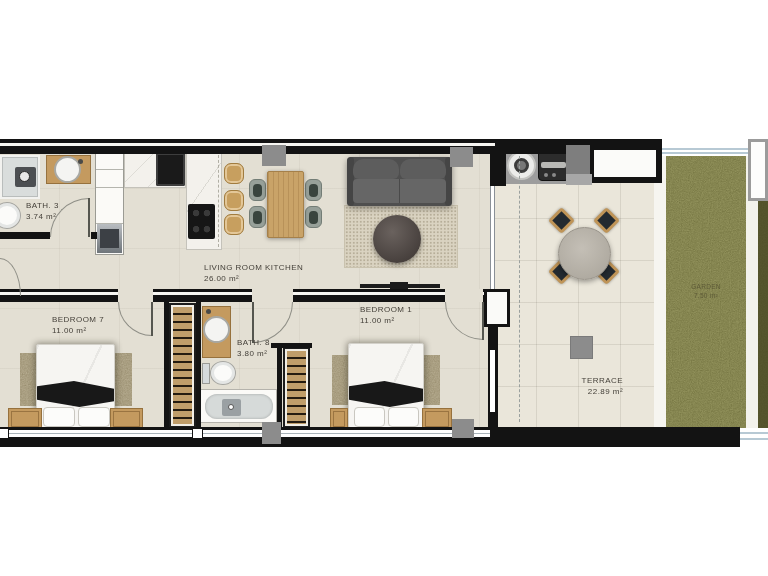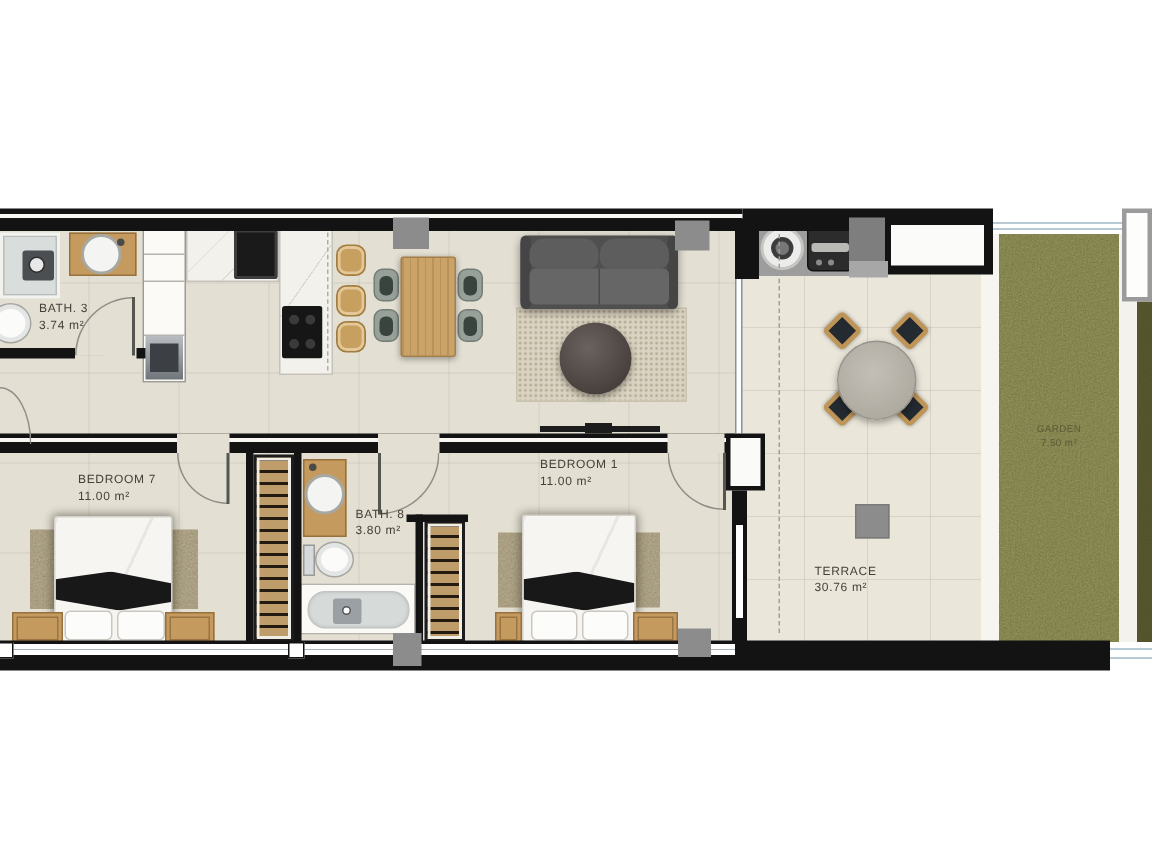--- a/index.html
+++ b/index.html
@@ -254,30 +254,34 @@
   <div class="pil" style="left:450px;top:147px;width:23px;height:20px"></div>
   <div class="pil" style="left:566px;top:145px;width:24px;height:29px;background:#7e7e7e"></div>
   <div class="pil" style="left:566px;top:174px;width:26px;height:11px;background:#a7a7a7"></div>
   <div class="pil" style="left:262px;top:422px;width:19px;height:22px"></div>
   <div class="pil" style="left:452px;top:419px;width:22px;height:19px"></div>
 
   <div class="lbl" style="left:26px;top:200px">
     <span>BATH. 3</span>
     <span>3.74 m²</span>
   </div>
+  <div class="lbl" style="left:204px;top:262px">
+    <span>LIVING ROOM KITCHEN</span>
+    <span>26.00 m²</span>
+  </div>
   <div class="lbl" style="left:52px;top:314px">
     <span>BEDROOM 7</span>
     <span>11.00 m²</span>
   </div>
   <div class="lbl" style="left:237px;top:337px">
     <span>BATH. 8</span>
     <span>3.80 m²</span>
   </div>
   <div class="lbl" style="left:360px;top:304px">
     <span>BEDROOM 1</span>
     <span>11.00 m²</span>
   </div>
-  <div class="lbl" style="left:543px;top:375px;width:80px;text-align:left">
+  <div class="lbl" style="left:543px;top:375px;width:80px;text-align:right">
     <span>TERRACE</span>
-    <span>30.76 m²</span>
+    <span>22.89 m²</span>
   </div>
 
 </div>
 
 </body></html>

